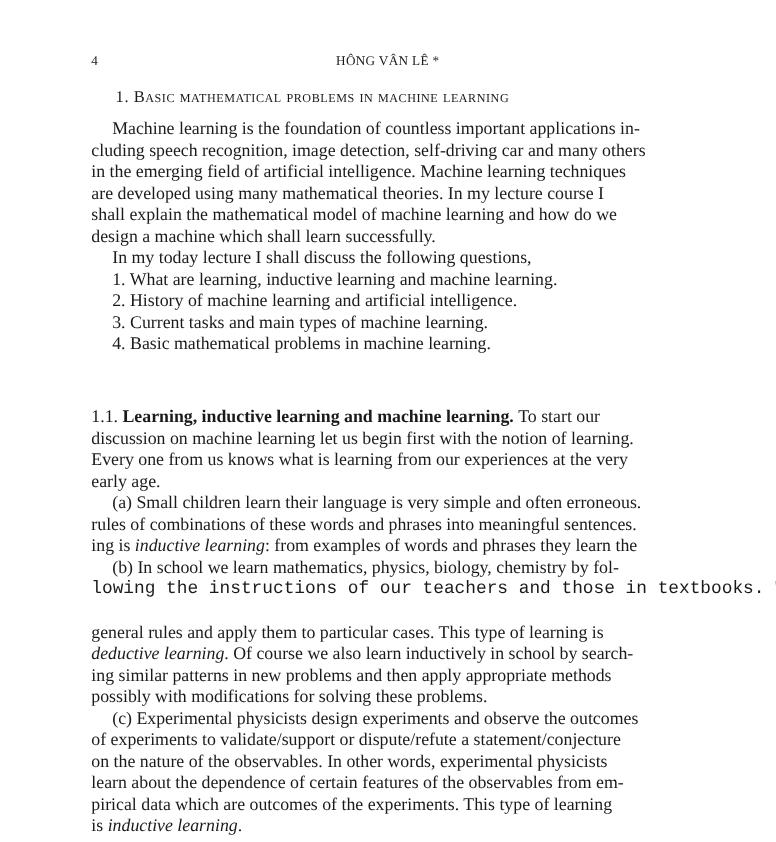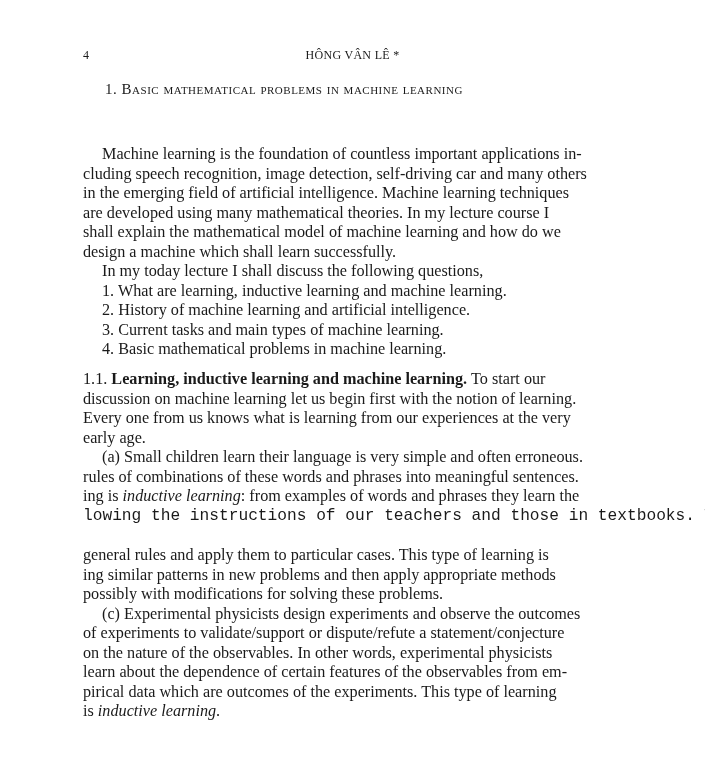--- a/index.html
+++ b/index.html
@@ -19,21 +19,21 @@
 </head>
 <body>
 
 <div class="page">
 
   <div class="pnum">4</div>
   <div class="running">HÔNG VÂN LÊ *</div>
 
   <div class="sect">1. Basic mathematical problems in machine learning</div>
 
-  <div class="block" style="top:108px;margin-top:37px;">
+  <div class="block" style="top:108px;">
     <span class="ln ind" style="text-align: left; text-align-last: left;">Machine learning is the foundation of countless important applications in-</span>
     <span class="ln" style="text-align: left; text-align-last: left;">cluding speech recognition, image detection, self-driving car and many others</span>
     <span class="ln" style="text-align: left; text-align-last: left;">in the emerging field of artificial intelligence. Machine learning techniques</span>
     <span class="ln" style="text-align: right; text-align-last: left;">are developed using many mathematical theories. In my lecture course I</span>
     <span class="ln" style="text-align: left; text-align-last: left;">shall explain the mathematical model of machine learning and how do we</span>
     <span class="ln last">design a machine which shall learn successfully.</span>
     <span class="ln last ind">In my today lecture I shall discuss the following questions,</span>
     <span class="ln last ind">1. What are learning, inductive learning and machine learning.</span>
     <span class="ln last ind">2. History of machine learning and artificial intelligence.</span>
     <span class="ln last ind">3. Current tasks and main types of machine learning.</span>
@@ -43,22 +43,24 @@
   <div class="block" style="top:370px;">
     <span class="ln" style="text-align: left; text-align-last: left;"><span>1.1.</span>&nbsp;<b>Learning, inductive learning and machine learning.</b>&nbsp;<span>To start our</span></span>
     <span class="ln" style="text-align: left; text-align-last: left;">discussion on machine learning let us begin first with the notion of learning.</span>
     <span class="ln" style="text-align: center; text-align-last: left;">Every one from us knows what is learning from our experiences at the very</span>
     <span class="ln last">early age.</span>
 
     <span class="ln ind" style="text-align: left; text-align-last: left;">(a) Small children learn their language is very simple and often erroneous.</span>
     <span class="ln" style="text-align: left; text-align-last: left;">rules of combinations of these words and phrases into meaningful sentences.</span>
     <span class="ln" style="letter-spacing: -0.000205592px; text-align: left; text-align-last: left;"><span>ing is </span><i>inductive learning</i><span>: from examples of words and phrases they learn the</span></span>
 
+    <span class="ln ind" style="text-align: left; text-align-last: left;">(b) In school we learn mathematics, physics, biology, chemistry by fol-</span>
     <span class="ln" style="text-align: left; text-align-last: left; font-family: Liberation Mono, monospace;">lowing the instructions of our teachers and those in textbooks. We learn</span>
     <span class="ln" style="text-align: center; text-align-last: left; margin-top: 20px;">general rules and apply them to particular cases. This type of learning is</span>
+    <span class="ln" style="letter-spacing: -0.000205592px; text-align: left; text-align-last: left;"><i>deductive learning</i><span>. Of course we also learn inductively in school by search-</span></span>
     <span class="ln" style="text-align: left; text-align-last: left;">ing similar patterns in new problems and then apply appropriate methods</span>
     <span class="ln last">possibly with modifications for solving these problems.</span>
 
     <span class="ln ind" style="text-align: left; text-align-last: left;">(c) Experimental physicists design experiments and observe the outcomes</span>
     <span class="ln" style="text-align: left; text-align-last: left;">of experiments to validate/support or dispute/refute a statement/conjecture</span>
     <span class="ln" style="text-align: left; text-align-last: left;">on the nature of the observables. In other words, experimental physicists</span>
     <span class="ln" style="text-align: left; text-align-last: left;">learn about the dependence of certain features of the observables from em-</span>
     <span class="ln" style="text-align: left; text-align-last: left;">pirical data which are outcomes of the experiments. This type of learning</span>
     <span class="ln last"><span>is </span><i>inductive learning</i><span>.</span></span>
   </div>

